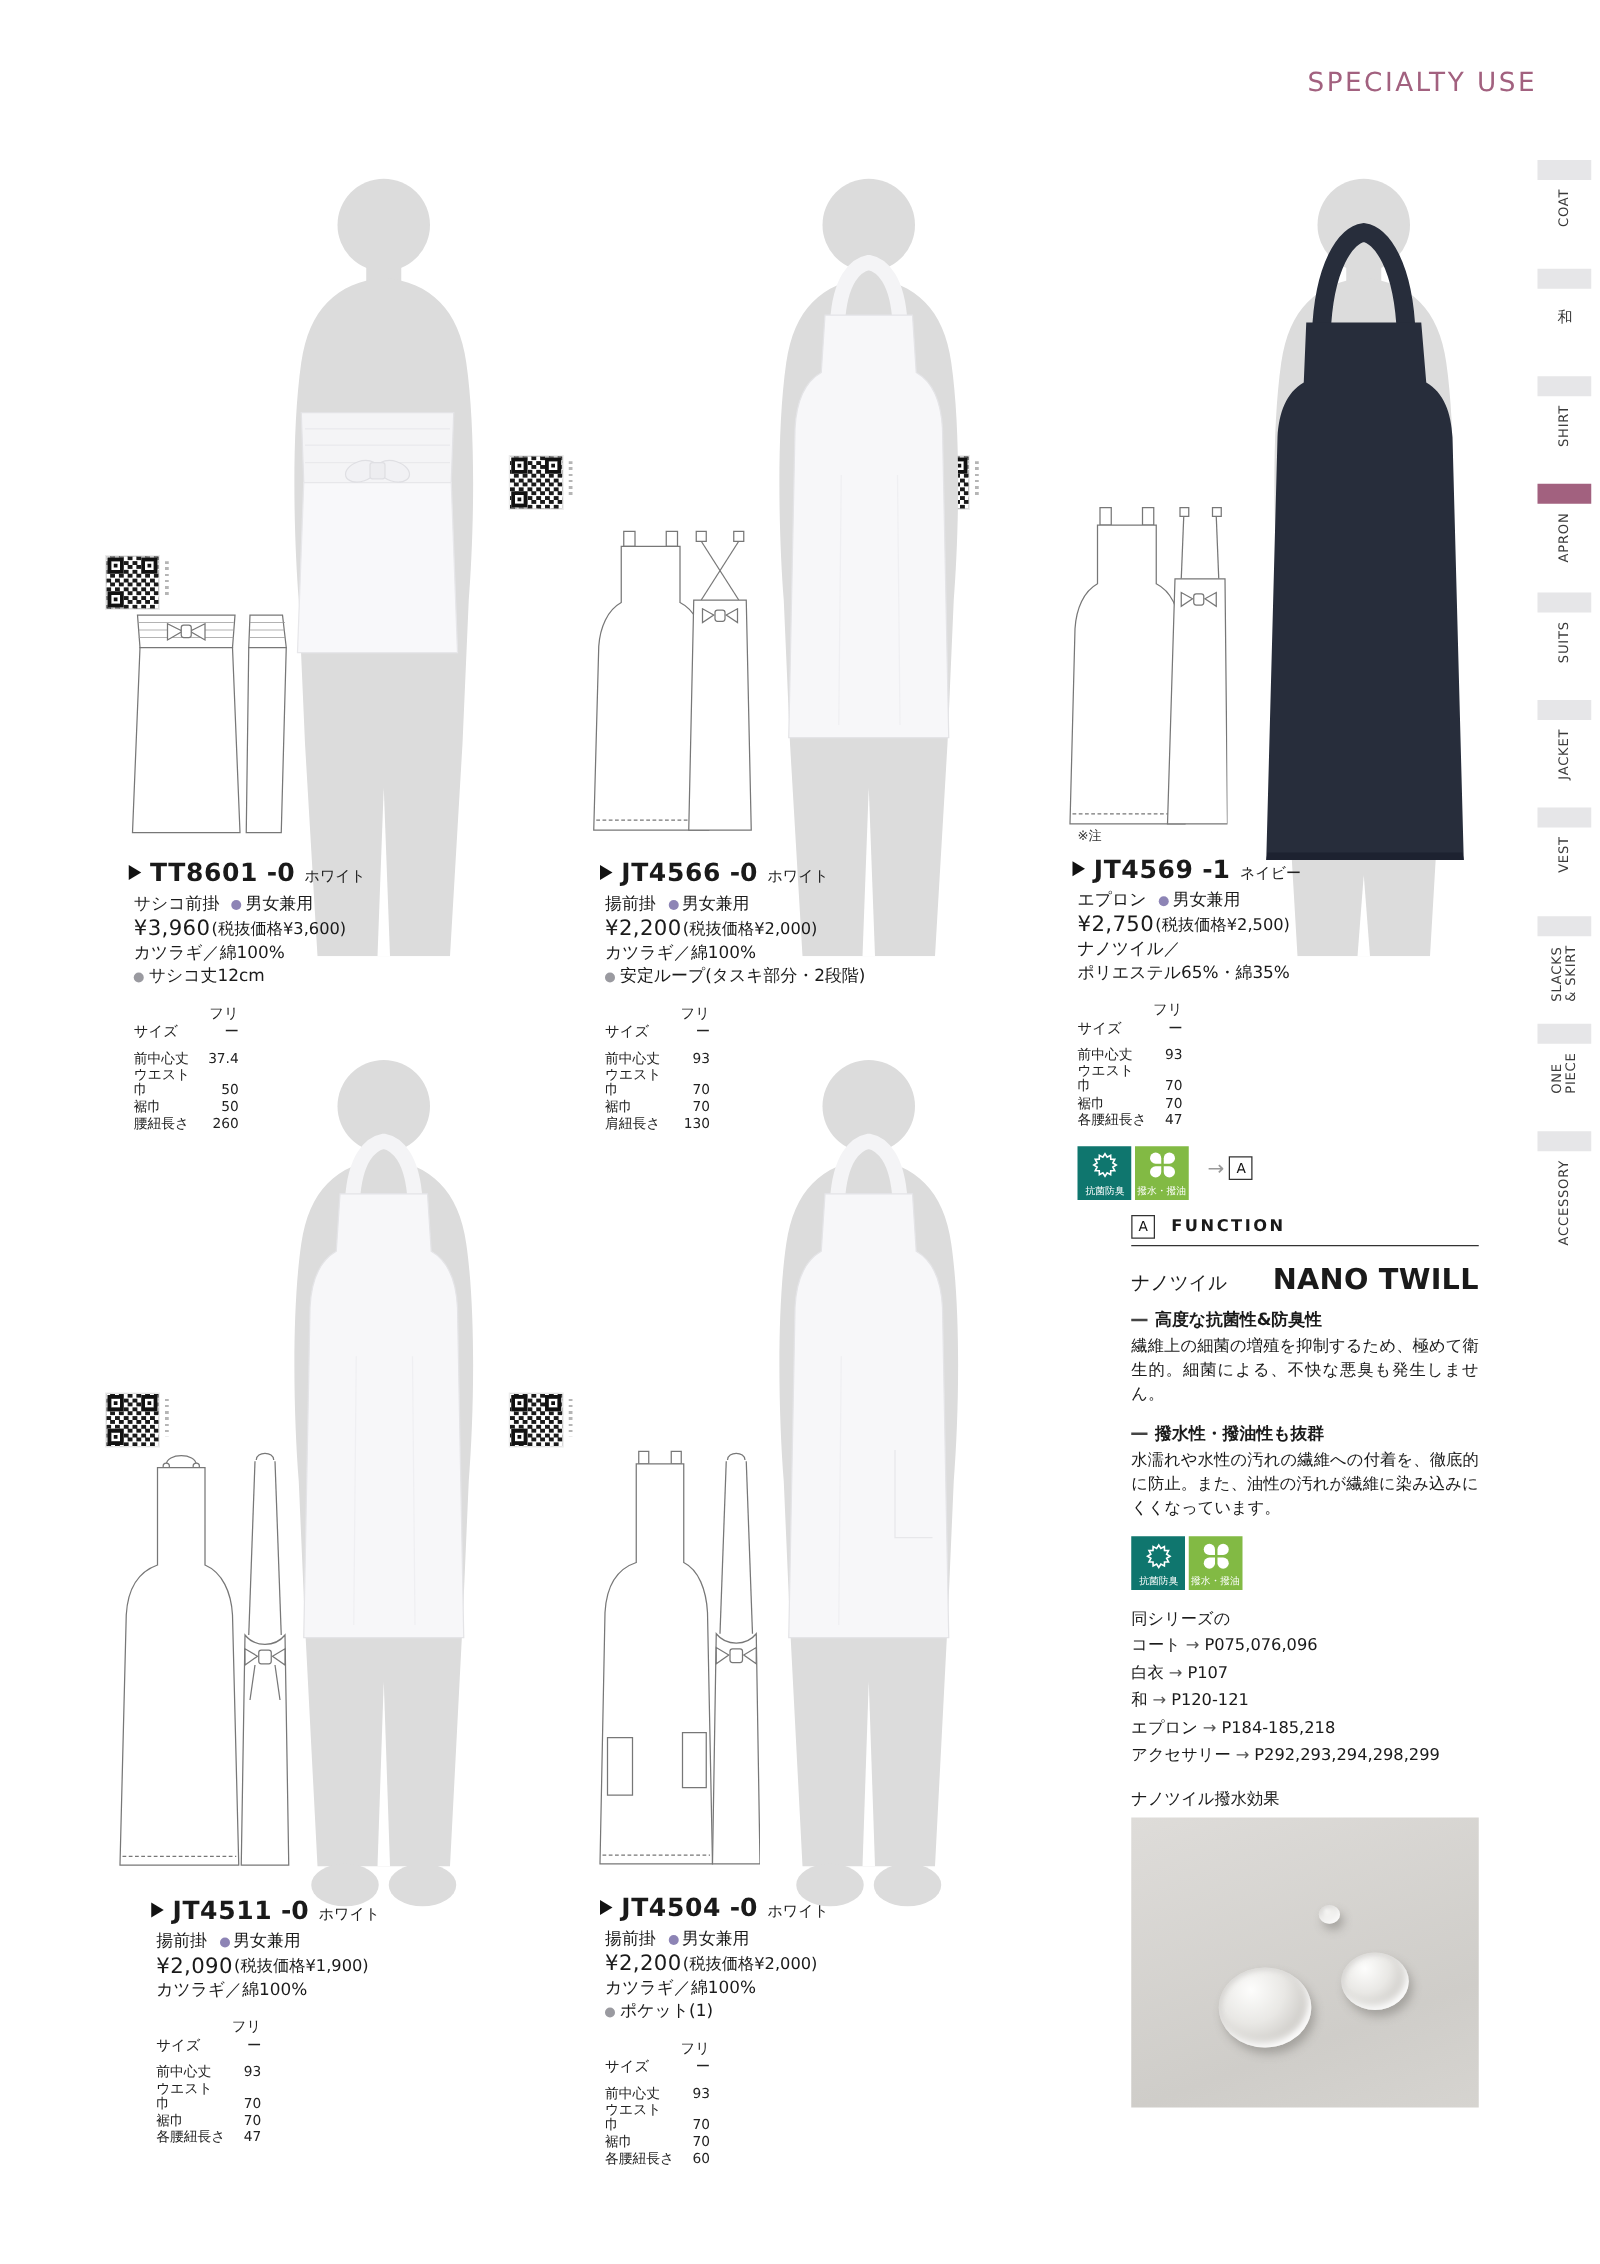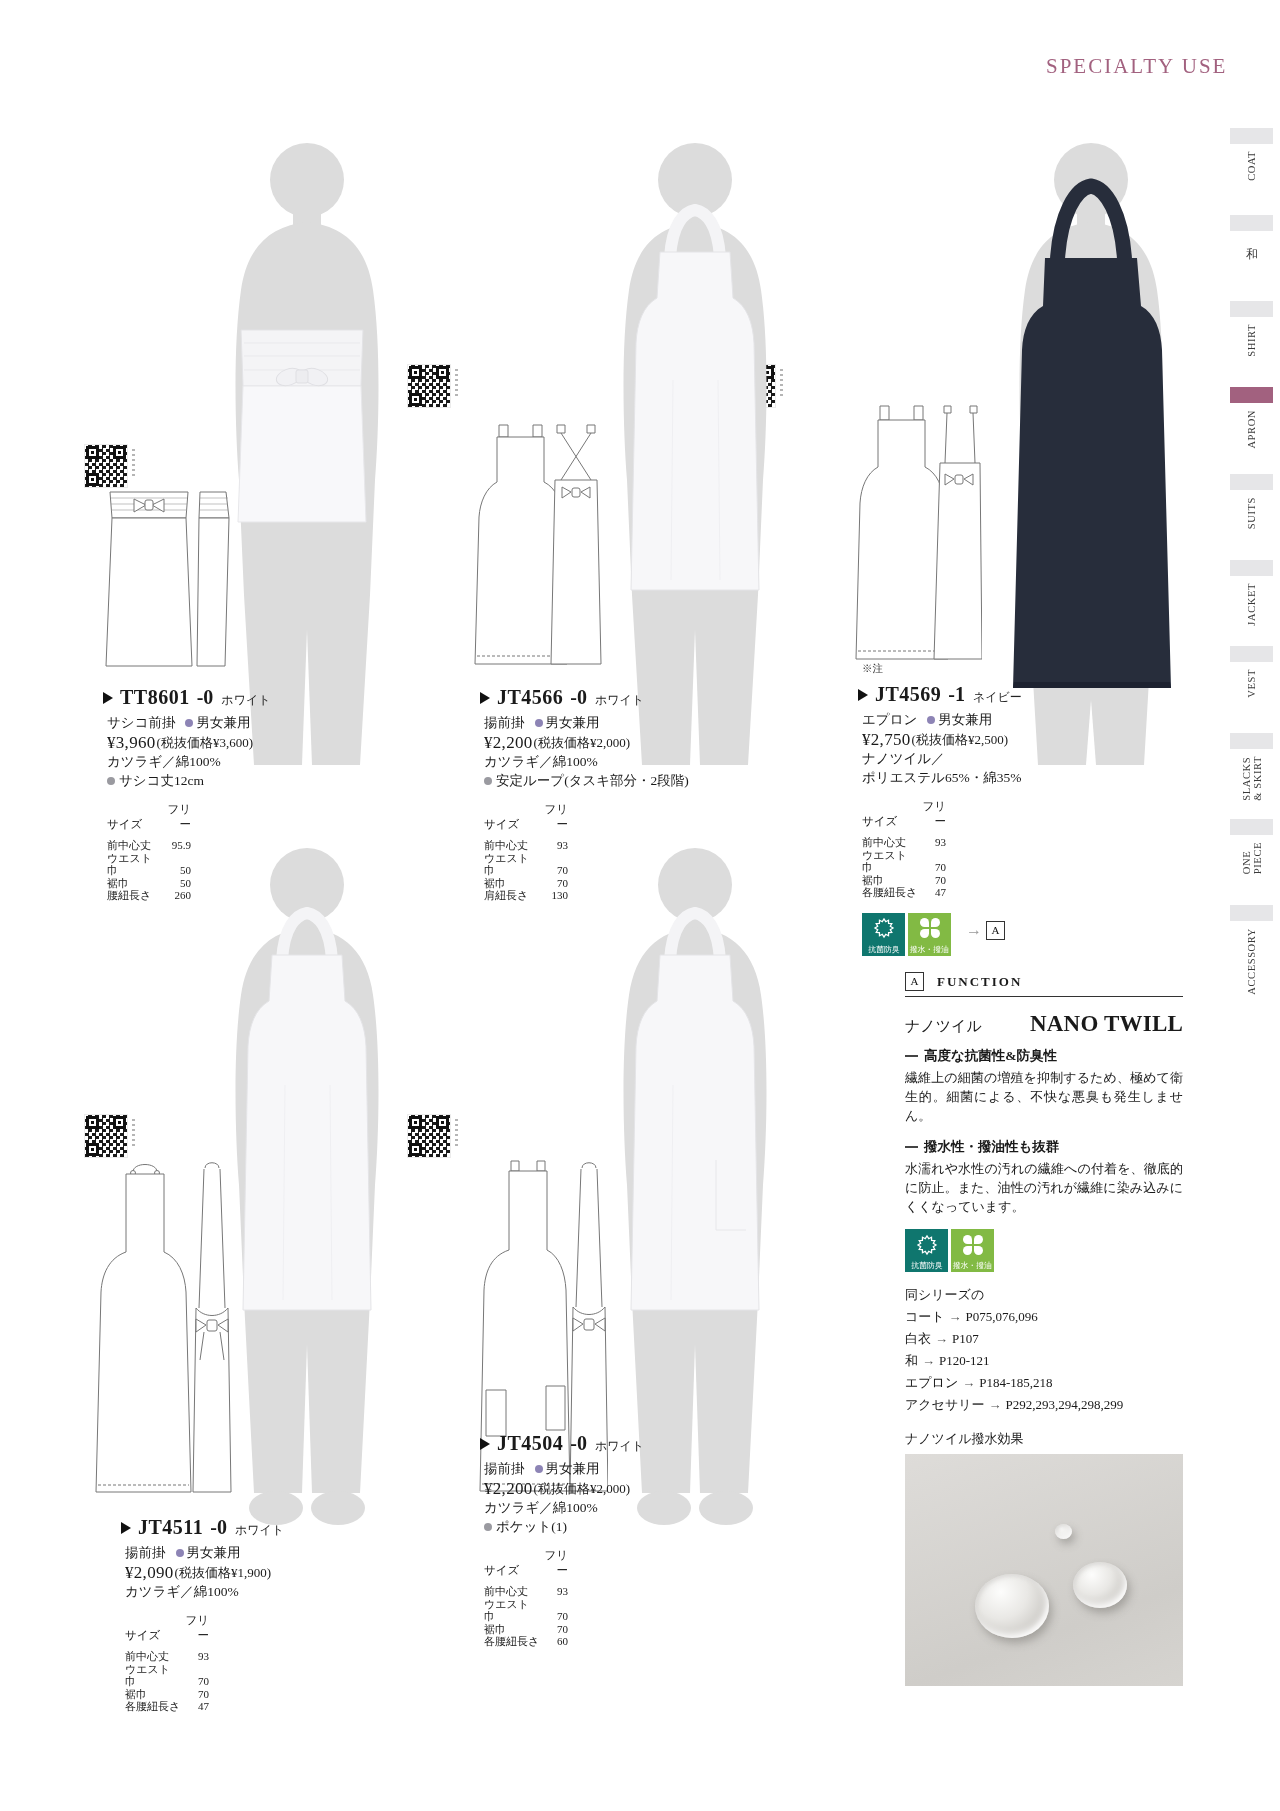--- a/index.html
+++ b/index.html
@@ -1,17 +1,17 @@
 <!DOCTYPE html>
 <html><head>
 <meta charset="utf-8">
 <style>
   html,body{margin:0;padding:0;background:#fff;}
   body{font-family:"DejaVu Sans","Liberation Sans",sans-serif;color:#1a1a1a;}
-  #page{position:relative;width:1280px;height:1811px;background:#fff;overflow:hidden;font-family:Liberation Serif, serif;}
+  #page{position:relative;width:1280px;height:1811px;background:#fff;overflow:hidden;}
 
   
   .section-title{position:absolute;left:1046px;top:54px;font-size:21px;letter-spacing:2px;color:#a2617f;font-weight:500;}
 
   
   .tab{position:absolute;left:1230px;width:43px;height:84px;}
   .tab-bar{width:43px;height:16px;background:#e6e6e8;}
   .tab-bar.active{background:#a2617f;}
   .tab-label{position:absolute;top:23px;left:0;width:43px;height:60px;display:flex;justify-content:center;align-items:flex-start;}
   .vlab{writing-mode:vertical-rl;transform:rotate(180deg);font-size:10.5px;letter-spacing:.6px;color:#3a3a3a;line-height:11px;white-space:nowrap;}
@@ -383,21 +383,21 @@
           <span class="pmain">¥3,960</span>
           <span class="ptax">(税抜価格¥3,600)</span>
         </div>
       <div class="pline">カツラギ／綿100%</div>
       <div class="pline">
           <span class="dot gray"></span>
           <span>サシコ丈12cm</span>
         </div>
       <div class="sizes">
         <div class="size-head"><span class="sh-l">サイズ</span><span class="sh-v">フリー</span></div>
-        <div class="mrow"><span class="ml">前中心丈</span><span class="mv">95.9</span></div>
+        <div class="mrow"><span class="ml">前中心丈</span><span class="mv">37.4</span></div>
         <div class="mrow"><span class="ml">ウエスト巾</span><span class="mv">50</span></div>
         <div class="mrow"><span class="ml">裾巾</span><span class="mv">50</span></div>
         <div class="mrow"><span class="ml">腰紐長さ</span><span class="mv">260</span></div>
       </div>
     </div>
   </section>
 
   <section class="product" style="left:467px;top:686px">
     <div class="code-row">
       <span class="tri"></span>
@@ -504,21 +504,21 @@
       <div class="sizes">
         <div class="size-head"><span class="sh-l">サイズ</span><span class="sh-v">フリー</span></div>
         <div class="mrow"><span class="ml">前中心丈</span><span class="mv">93</span></div>
         <div class="mrow"><span class="ml">ウエスト巾</span><span class="mv">70</span></div>
         <div class="mrow"><span class="ml">裾巾</span><span class="mv">70</span></div>
         <div class="mrow"><span class="ml">各腰紐長さ</span><span class="mv">47</span></div>
       </div>
     </div>
   </section>
 
-  <section class="product" style="left:467px;top:1432px">
+  <section class="product" style="left:467px;top:1514px">
     <div class="code-row">
       <span class="tri"></span>
       <span class="code">JT4504</span>
       <span class="variant">-0</span>
       <span class="colorname">ホワイト</span>
     </div>
     <div class="pbody">
       <div class="pline">
           <span>揚前掛</span>
           <span class="dot purple"></span>

